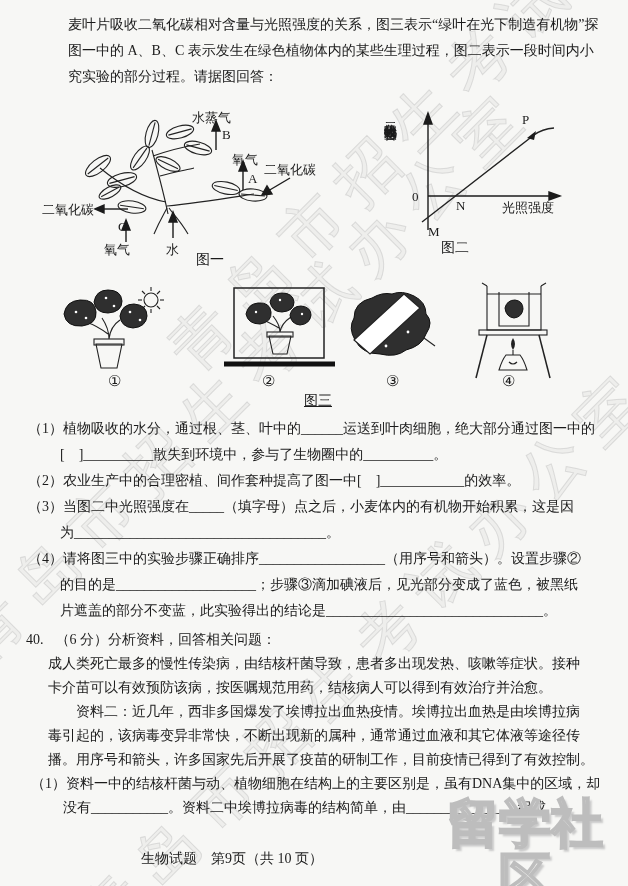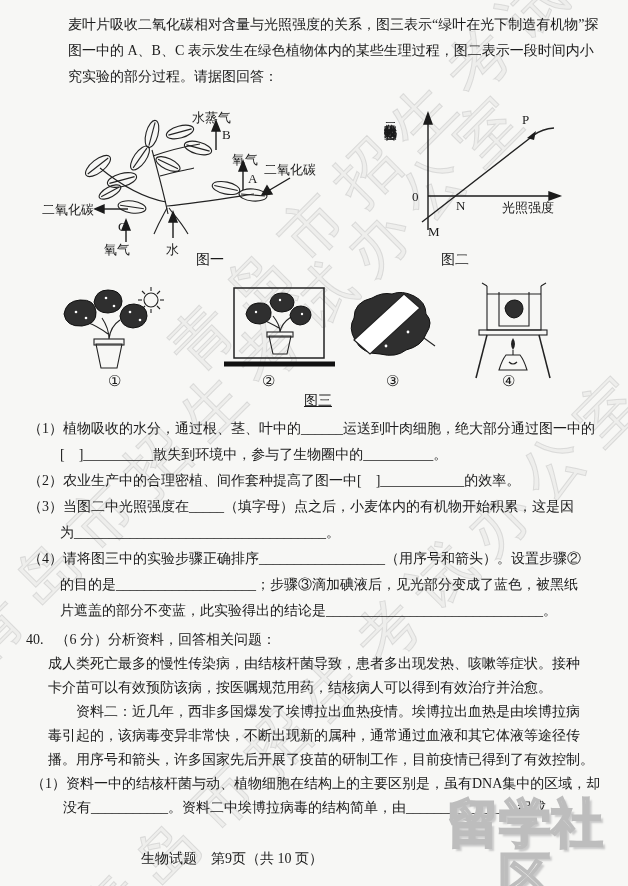--- a/index.html
+++ b/index.html
@@ -176,21 +176,21 @@
         <polygon points="160,23 151,30 158,32" fill="#1b1b1b"></polygon>
         <g class="figtext">
           <text x="36" y="93">0</text>
           <text x="52" y="128">M</text>
           <text x="80" y="102">N</text>
           <text x="146" y="16">P</text>
           <text x="126" y="104">光照强度</text>
         </g>
       </svg>
     </div>
-    <div class="fig-caption" style="left:425px;top:251px;">图二</div>
+    <div class="fig-caption" style="left:425px;top:239px;">图二</div>
 
     <div class="fig" style="left:56px;top:284px;">
       <svg width="115" height="92" viewBox="0 0 115 92">
         <g class="thin">
           <circle cx="95" cy="16" r="7"></circle>
           <line x1="95" y1="3" x2="95" y2="7"></line>
             <line x1="95" y1="25" x2="95" y2="29"></line>
           <line x1="82" y1="16" x2="86" y2="16"></line>
             <line x1="104" y1="16" x2="108" y2="16"></line>
           <line x1="86" y1="7" x2="89" y2="10"></line>

